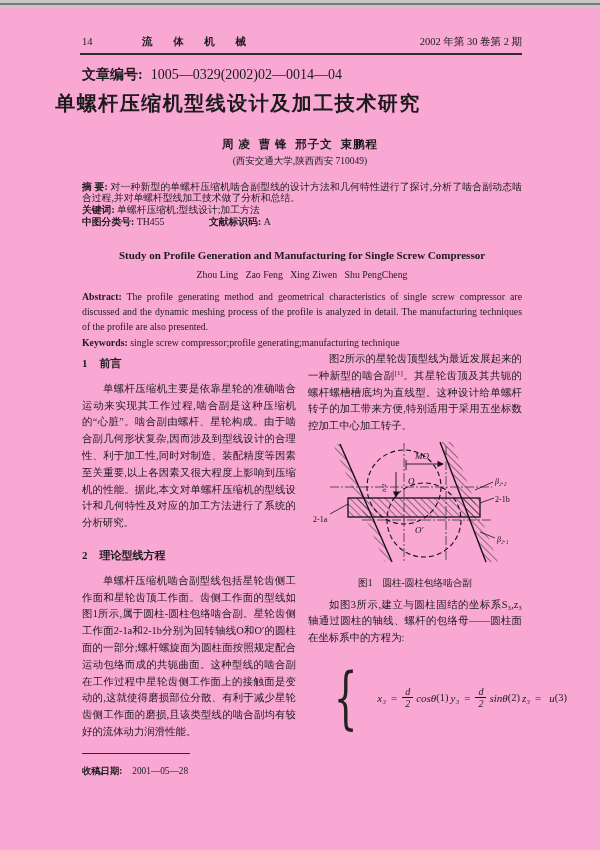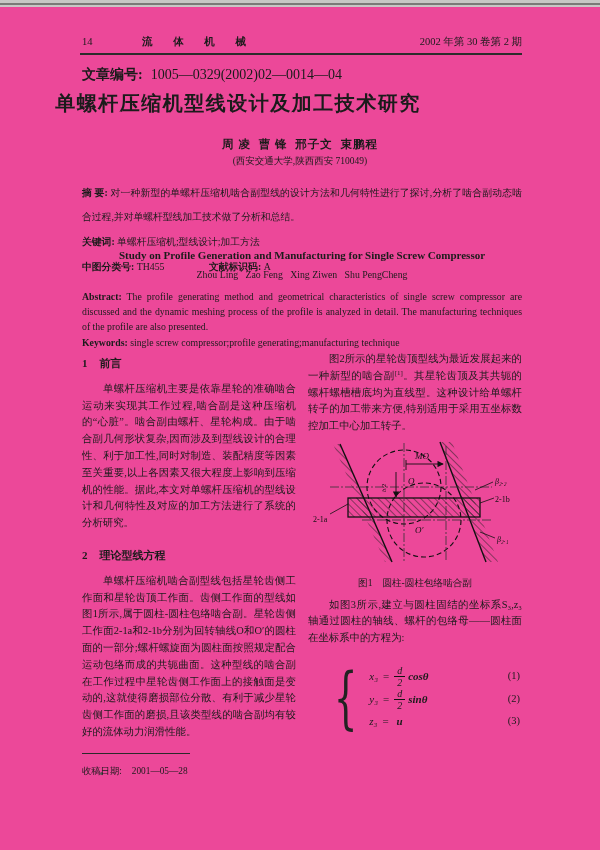--- a/index.html
+++ b/index.html
@@ -2,21 +2,21 @@
 <html><head>
 <meta charset="utf-8">
 <style>
   html,body{margin:0;padding:0;}
   body{
     width:600px;height:850px;position:relative;
     background:#e9e9e7;
     font-family:"Liberation Serif","DejaVu Serif",serif;
     color:#1b1b1b;
   }
-  .page{position:absolute;inset:0;background:#ec4899;overflow:hidden;}
+  .page{position:absolute;inset:0;background:#f9a8d4;overflow:hidden;}
   .scan-band{position:absolute;top:0;left:0;width:600px;height:7px;background:#c7c7c5;}
   .scan-line{position:absolute;top:3px;left:0;width:600px;height:2px;background:#7a7a78;}
   .scan-speck{position:absolute;top:772px;left:100px;width:3px;height:3px;border-radius:50%;background:#555;}
 
   
   .header-row{position:absolute;top:35px;left:82px;width:440px;display:flex;align-items:baseline;font-size:10.5px;}
   .hdr-page{width:60px;}
   .hdr-journal{flex:1;text-align:left;letter-spacing:9px;font-weight:bold;white-space:pre;}
   .hdr-issue{width:135px;text-align:right;}
   .header-rule{position:absolute;top:53px;left:80px;width:442px;height:2px;background:#2c2c2c;}
@@ -24,21 +24,21 @@
   .meta-line{position:absolute;top:66px;left:82px;font-size:14px;}
   .meta-line .lbl{font-weight:bold;margin-right:8px;}
 
   .title{position:absolute;top:90px;left:0;width:476px;text-align:center;
     font-size:20px;font-weight:bold;letter-spacing:1.5px;font-family:"Liberation Serif","DejaVu Serif",serif;}
   .authors{position:absolute;top:137px;left:0;width:600px;text-align:center;
     font-size:11.5px;font-weight:bold;white-space:pre;letter-spacing:1px;}
   .affiliation{position:absolute;top:155px;left:0;width:600px;text-align:center;font-size:9.5px;}
 
   
-  .cn-abs{position:absolute;top:181px;left:82px;width:440px;font-size:9.8px;line-height:24px;text-align:justify;}
+  .cn-abs{position:absolute;top:181px;left:82px;width:440px;font-size:9.8px;line-height:11px;text-align:justify;}
   .cn-abs .lbl{font-weight:bold;}
   .cn-abs .kw-line{margin-top:1px;}
   .cn-abs .clc-line{margin-top:1px;}
   .cn-abs .clc-val{margin-right:42px;}
 
   
   .en-block{position:absolute;top:248px;left:82px;width:440px;font-size:9.8px;line-height:15px;}
   .en-title{text-align:center;font-weight:bold;font-size:11px;}
   .en-authors{text-align:center;margin-top:4px;white-space:pre;}
   .en-abs{margin-top:7px;text-align:justify;}
@@ -53,37 +53,37 @@
   .sec-heading .num{margin-right:12px;}
   .col p{margin:0;text-indent:21px;}
   .col .gap{height:11px;}
 
   sup{font-size:7px;vertical-align:super;line-height:0;}
 
   
   .footnote{margin-top:12px;text-align:left;}
   .footnote-rule{width:108px;height:1px;background:#2a2a2a;margin-bottom:9px;}
   .footnote-line{font-size:9.3px;}
-  .footnote-line .lbl{font-weight:normal;margin-right:10px;}
+  .footnote-line .lbl{font-weight:bold;margin-right:10px;}
 
   
   .figure-wrap{margin-top:5px;text-align:center;text-indent:0;}
   .fig-caption{text-align:center;font-size:9.6px;font-weight:normal;margin-top:3px;text-indent:0;}
   .fig-caption .cap-no{margin-right:10px;}
 
   
   .eq-block{display:flex;align-items:center;margin-top:8px;padding-left:16px;}
   .brace{font-size:68px;font-weight:400;line-height:86px;transform:scaleX(.55);transform-origin:center;color:#222;
     font-family:"DejaVu Serif",serif;}
-  .eq-rows{flex:1;display:flex;flex-direction:column;margin-left:2px;}
+  .eq-rows{flex:1;display:flex;flex-direction:row;margin-left:10px;}
   .eq-row{display:flex;align-items:center;font-style:italic;font-size:11px;}
   .eq-row .eq-sign{margin:0 5px;font-style:normal;}
   .frac{display:inline-flex;flex-direction:column;align-items:center;font-size:10px;line-height:11px;}
   .frac .num{border-bottom:1px solid #111;padding:0 3px;}
-  .eq-fn{margin-left:3px;font-weight:bold;}
+  .eq-fn{margin-left:3px;}
   .eq-tag{margin-left:auto;font-style:normal;font-size:10.5px;padding-right:2px;}
   .eq-row-simple{margin:2px 0;}
 
   svg text{font-family:"Liberation Serif","DejaVu Serif",serif;}
 </style>
 </head>
 <body>
 
 <div class="page">
 

